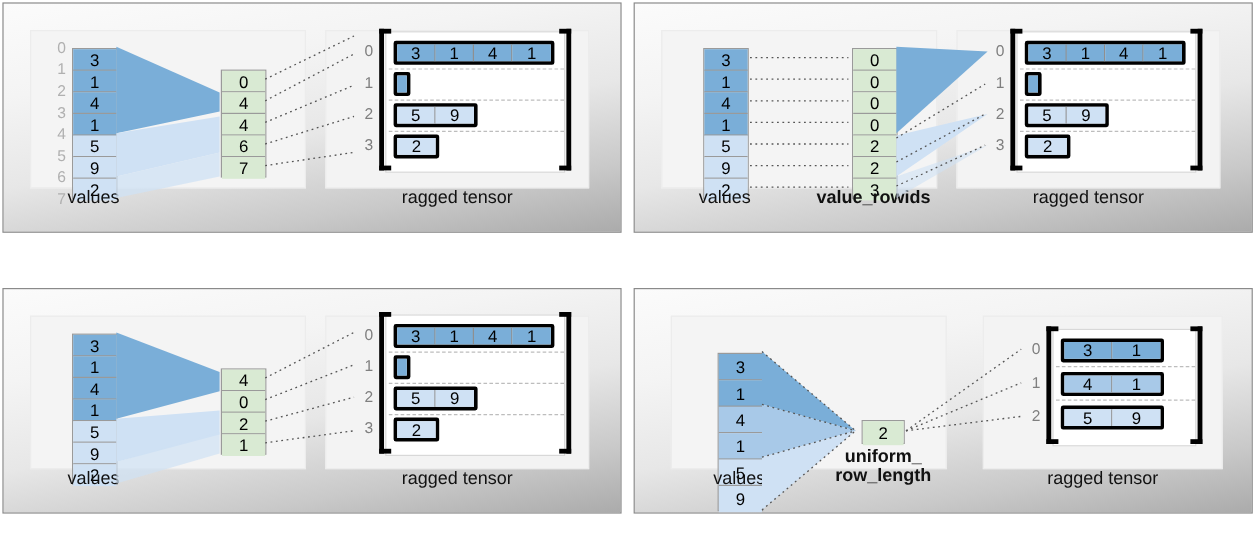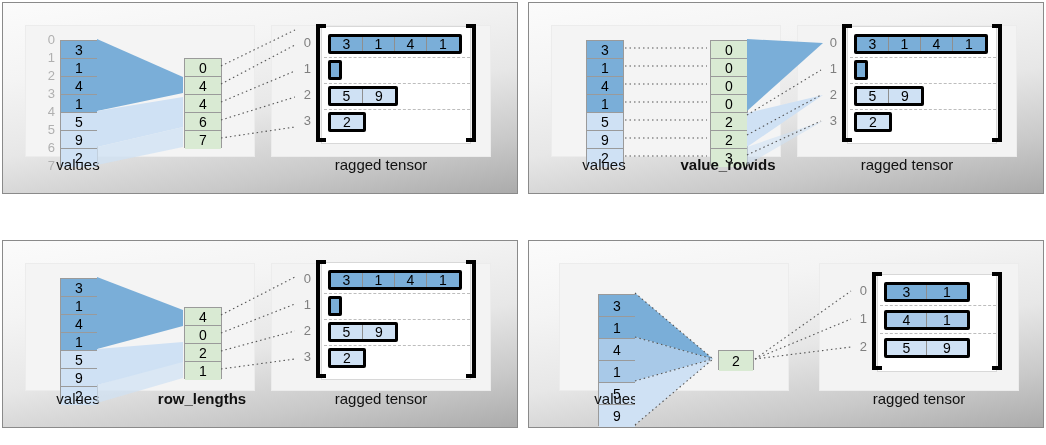--- a/index.html
+++ b/index.html
@@ -280,21 +280,20 @@
         </div>
         <div class="vcol" style="left: 158px; top: 43px; width: 38px; height: 72px;">
           <div class="vcell" style="height: 18px; background: rgb(217, 234, 211);">4</div>
           <div class="vcell" style="height: 18px; background: rgb(217, 234, 211);">0</div>
           <div class="vcell" style="height: 18px; background: rgb(217, 234, 211);">2</div>
           <div class="vcell" style="height: 18px; background: rgb(217, 234, 211);">1</div>
         </div>
       </div>
       <div class="card" style="left: 268px; top: 22px; width: 220px; height: 128px;"></div>
       <div class="caption" style="left: 34px; top: 150px; width: 82px;">values</div>
-      <div class="caption bold" style="left: 126px; top: 150px; width: 146px;">row_lengths</div>
       <div class="caption" style="left: 268px; top: 150px; width: 220px;">ragged tensor</div>
       <div class="tensor" style="left: 318px; top: 21px; width: 150px; height: 118px;">
         <div class="bracket l" style="left: -6px; top: -3px; height: 118px;"></div>
         <div class="bracket r" style="right: -6px; top: -3px; height: 118px;"></div>
         <div class="rrow" style="left: 6px; top: 7px; height: 20px;">
           <div class="rowbox">
             <div class="rcell" style="width: 32px; background: rgb(122, 174, 216);">3</div>
             <div class="rcell" style="width: 32px; background: rgb(122, 174, 216);">1</div>
             <div class="rcell" style="width: 32px; background: rgb(122, 174, 216);">4</div>
             <div class="rcell" style="width: 32px; background: rgb(122, 174, 216);">1</div>
@@ -343,20 +342,22 @@
           <div class="vcell" style="height: 22px; background: rgb(168, 201, 232);">1</div>
           <div class="vcell" style="height: 22px; background: rgb(207, 225, 244);">5</div>
           <div class="vcell" style="height: 22px; background: rgb(207, 225, 244);">9</div>
         </div>
         <div class="vcol" style="left: 158px; top: 86px; width: 36px; height: 20px;">
           <div class="vcell" style="height: 20px; background: rgb(217, 234, 211);">2</div>
         </div>
       </div>
       <div class="card" style="left: 290px; top: 22px; width: 200px; height: 128px;"></div>
       <div class="caption" style="left: 46px; top: 150px; width: 82px;">values</div>
+      <div class="caption bold" style="left: 134px; top: 132px; width: 146px;">uniform_
+row_length</div>
       <div class="caption" style="left: 290px; top: 150px; width: 200px;">ragged tensor</div>
       <div class="tensor" style="left: 348px; top: 33px; width: 120px; height: 98px;">
         <div class="bracket l" style="left: -6px; top: -3px; height: 98px;"></div>
         <div class="bracket r" style="right: -6px; top: -3px; height: 98px;"></div>
         <div class="rrow" style="left: 6px; top: 7px; height: 20px;">
           <div class="rowbox">
             <div class="rcell" style="width: 40px; background: rgb(122, 174, 216);">3</div>
             <div class="rcell" style="width: 40px; background: rgb(122, 174, 216);">1</div>
           </div>
         </div>

